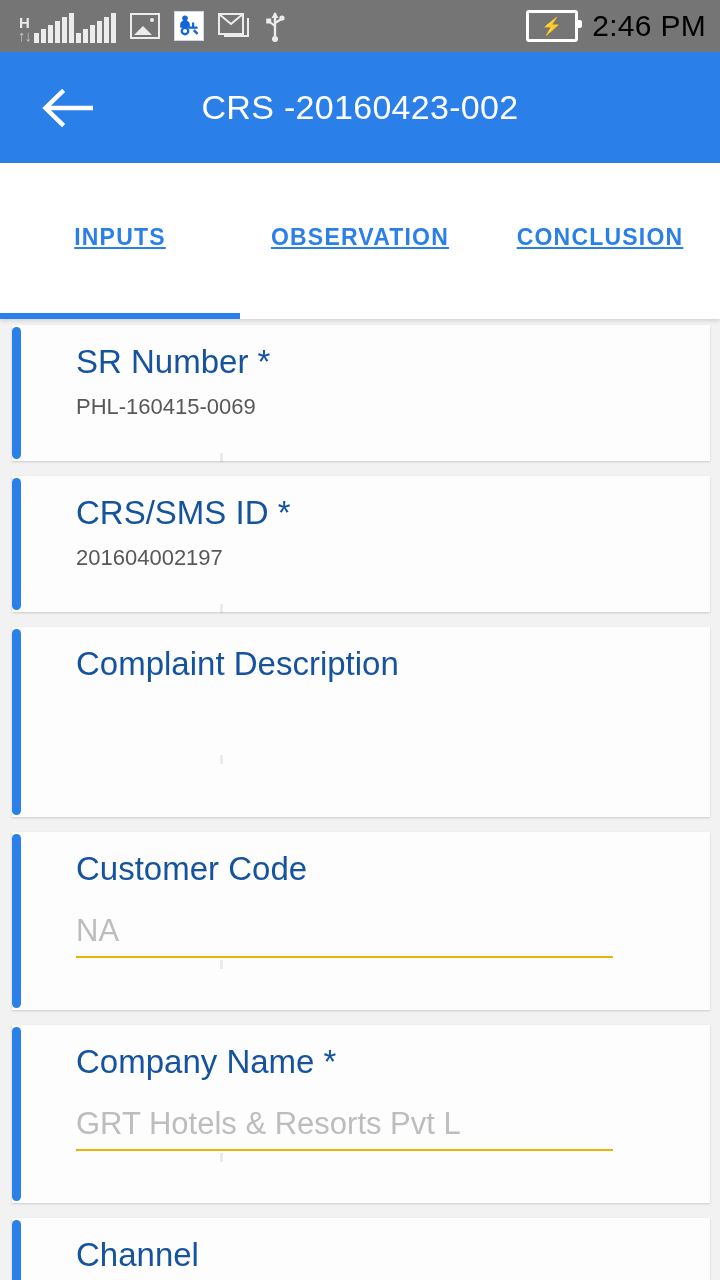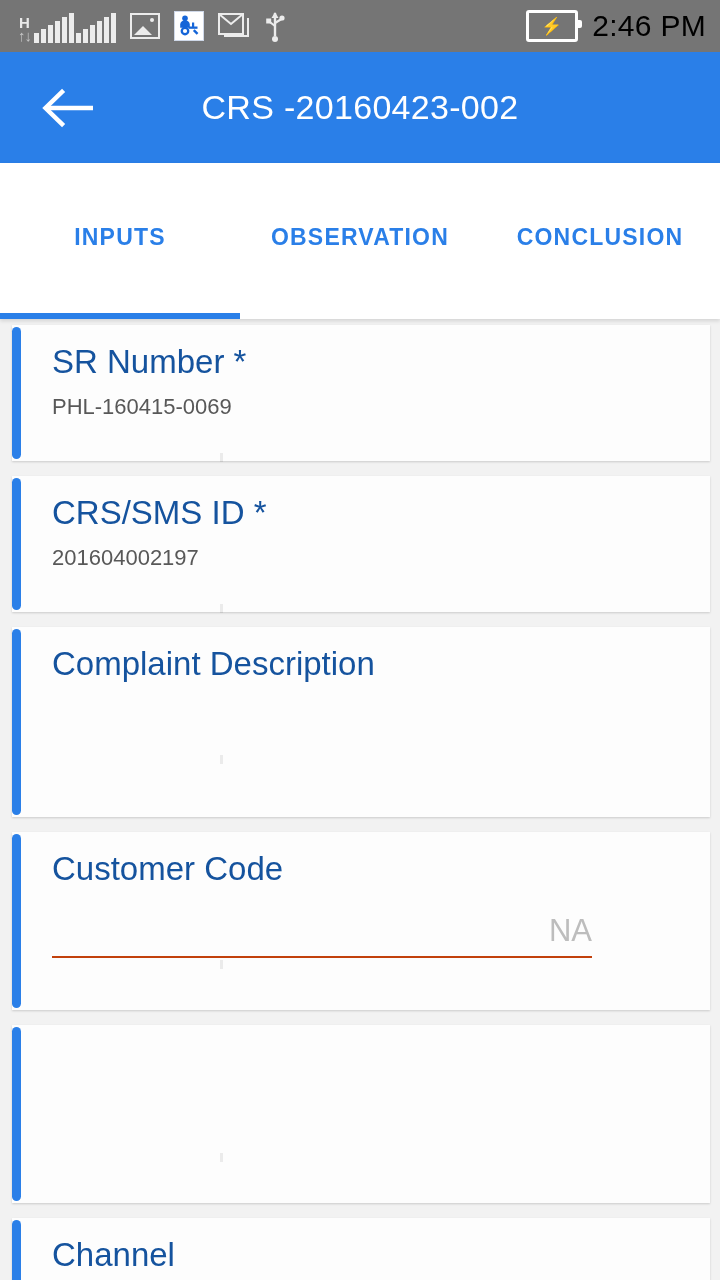--- a/index.html
+++ b/index.html
@@ -194,20 +194,21 @@
     display: flex;
     align-items: center;
     justify-content: center;
     color: #2a7fe8;
     font-size: 23px;
     font-weight: bold;
     letter-spacing: 1.2px;
     cursor: pointer;
     padding-bottom: 8px;
     box-sizing: border-box;
+    text-decoration: underline;
   }
   .tab-indicator {
     position: absolute;
     bottom: 0;
     left: 0;
     width: 33.333%;
     height: 6px;
     background: #2a7fe8;
   }
 
@@ -231,42 +232,42 @@
   }
   .card .accent {
     position: absolute;
     left: 0; top: 2px; bottom: 2px;
     width: 9px;
     background: #2a7fe8;
     border-radius: 5px;
   }
   .card .body {
     padding-left: 40px;
-    padding-right: 28px;
+    padding-right: 7px;
+    margin-left: 24px;
   }
   .field-label {
     color: #15539e;
     font-size: 33px;
     line-height: 42px;
     font-weight: normal;
     margin-bottom: 6px;
   }
   .field-value {
     color: #585858;
     font-size: 22px;
     line-height: 36px;
     font-weight: normal;
     white-space: pre-line;
   }
   .field-input {
     margin-top: 22px;
     margin-right: 90px;
-    border-bottom: 2px solid #c2410c;
+    border-bottom: 2px solid #eab308;
     padding-bottom: 6px;
-    text-align: right;
   }
   .field-input .placeholder {
     color: #bdbdbd;
     font-size: 31px;
     line-height: 38px;
     white-space: nowrap;
     overflow: hidden;
   }
   .card .speck {
     position: absolute;
@@ -403,20 +404,26 @@
       <div class="field-label">Customer Code</div>
       <div class="field-input">
         <div class="placeholder">NA</div>
       </div>
     </div>
   </div>
 
   <div class="card input-card">
     <div class="accent"></div>
     <div class="speck"></div>
+    <div class="body">
+      <div class="field-label">Company Name *</div>
+      <div class="field-input">
+        <div class="placeholder">GRT Hotels &amp; Resorts Pvt L</div>
+      </div>
+    </div>
   </div>
 
   <div class="card last">
     <div class="accent"></div>
     <div class="body">
       <div class="field-label">Channel</div>
     </div>
   </div>
 
 </div>

